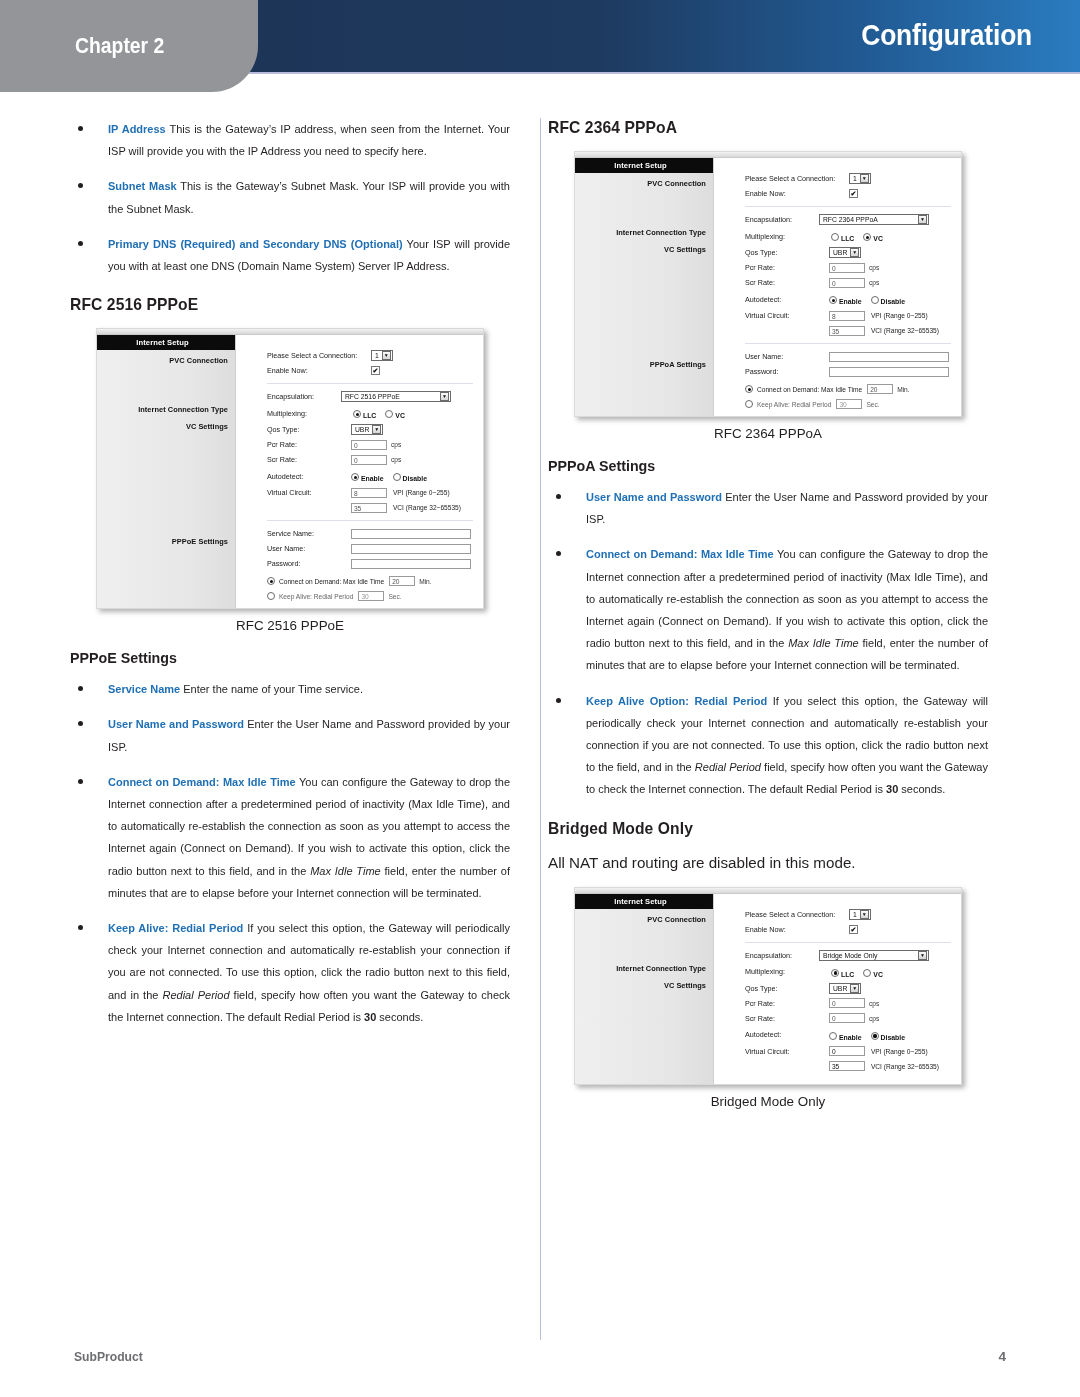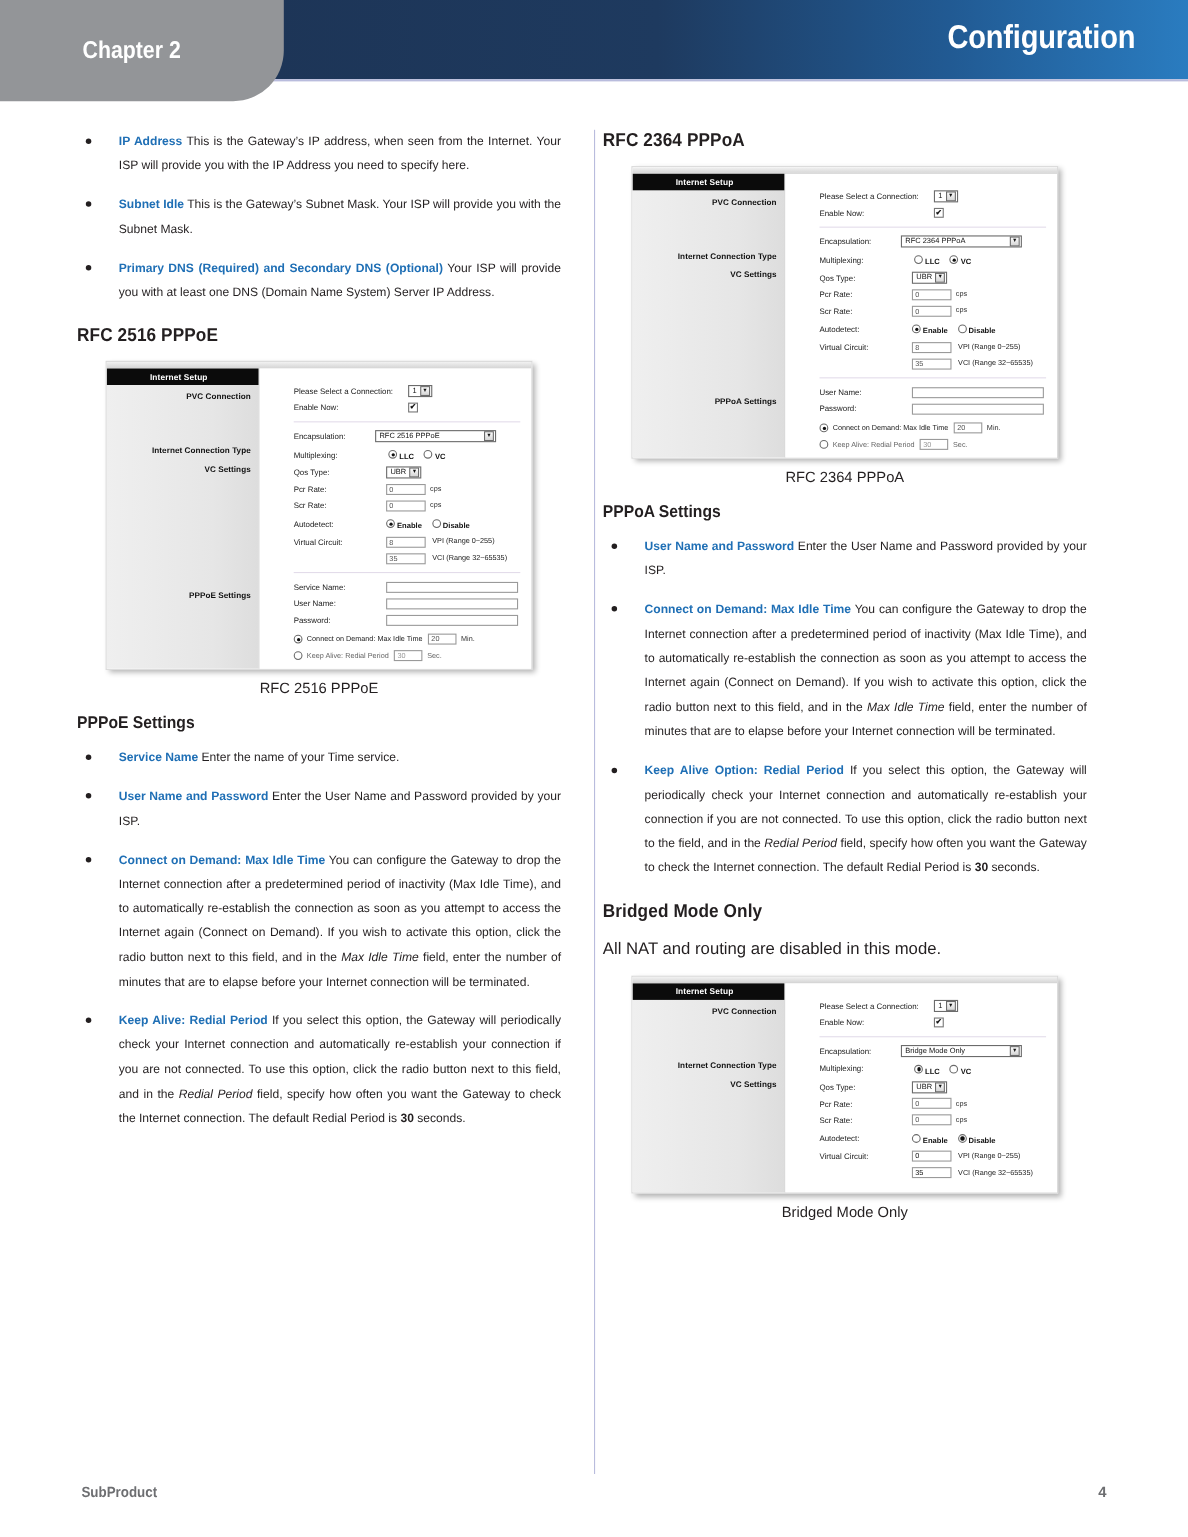--- a/index.html
+++ b/index.html
@@ -319,21 +319,21 @@
 
 <div class="col col-left">
 
   <div class="bullet-item">
     <span class="dot"></span>
     <span class="term">IP Address</span><span> This is the Gateway’s IP address, when seen from the Internet. Your ISP will provide you with the IP Address you need to specify here.</span>
   </div>
 
   <div class="bullet-item">
     <span class="dot"></span>
-    <span class="term">Subnet Idle</span><span>  This is the Gateway’s Subnet Mask. Your ISP will provide you with the Subnet Mask.</span>
+    <span class="term">Subnet Mask</span><span>  This is the Gateway’s Subnet Mask. Your ISP will provide you with the Subnet Mask.</span>
   </div>
 
 
   <div class="bullet-item">
     <span class="dot"></span>
     <span class="term">Primary DNS (Required) and Secondary DNS (Optional)</span><span>  Your ISP will provide you with at least one DNS (Domain Name System) Server IP Address.</span>
   </div>
 
   <h2 class="section-head">RFC 2516 PPPoE</h2>
 

